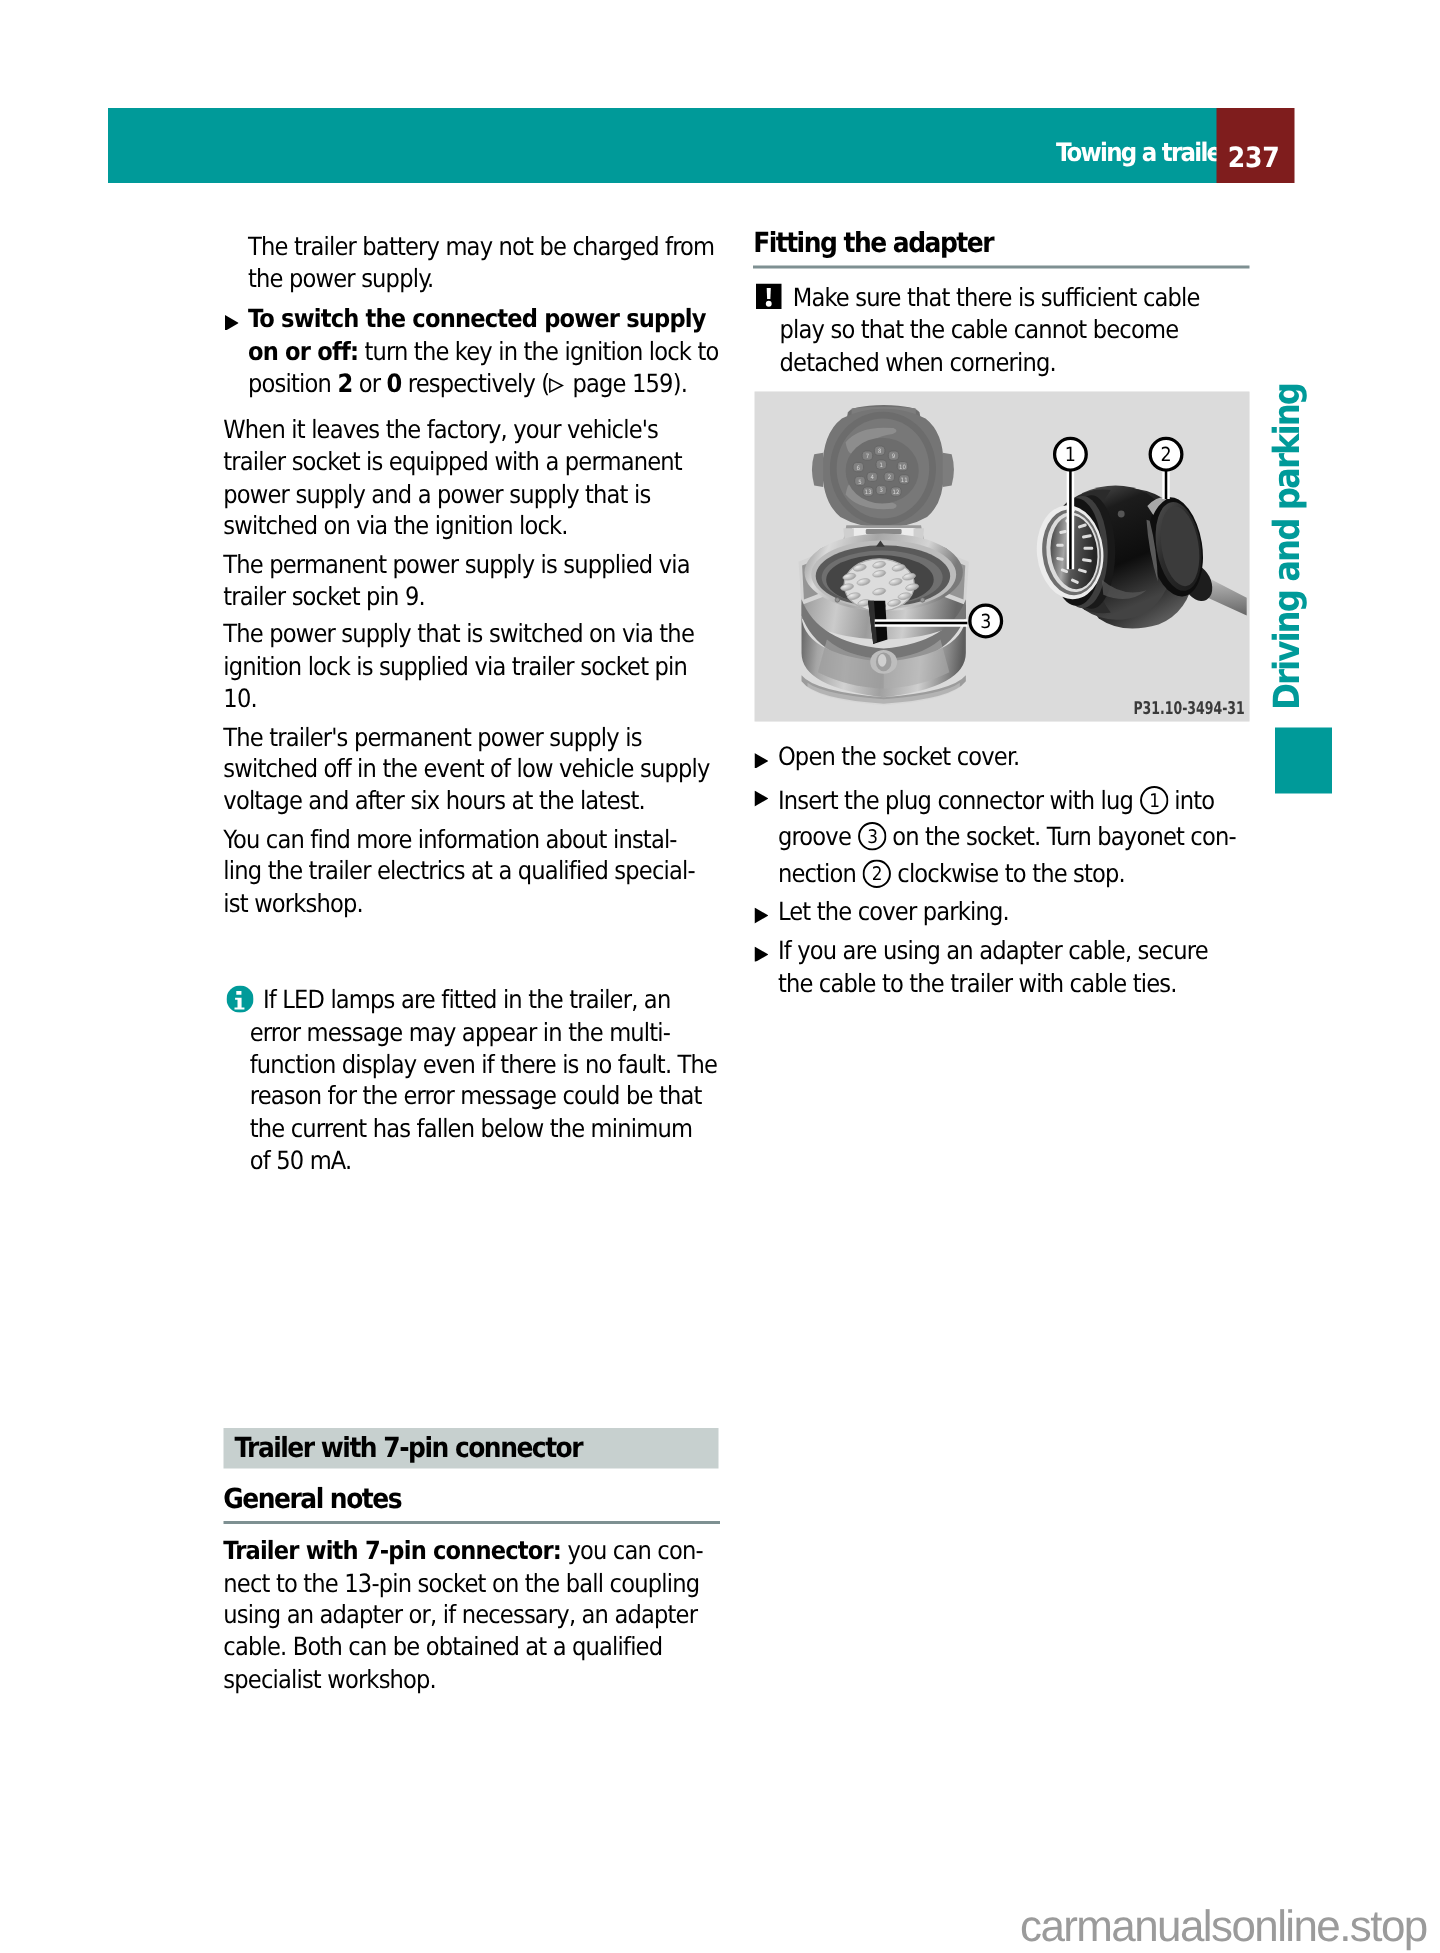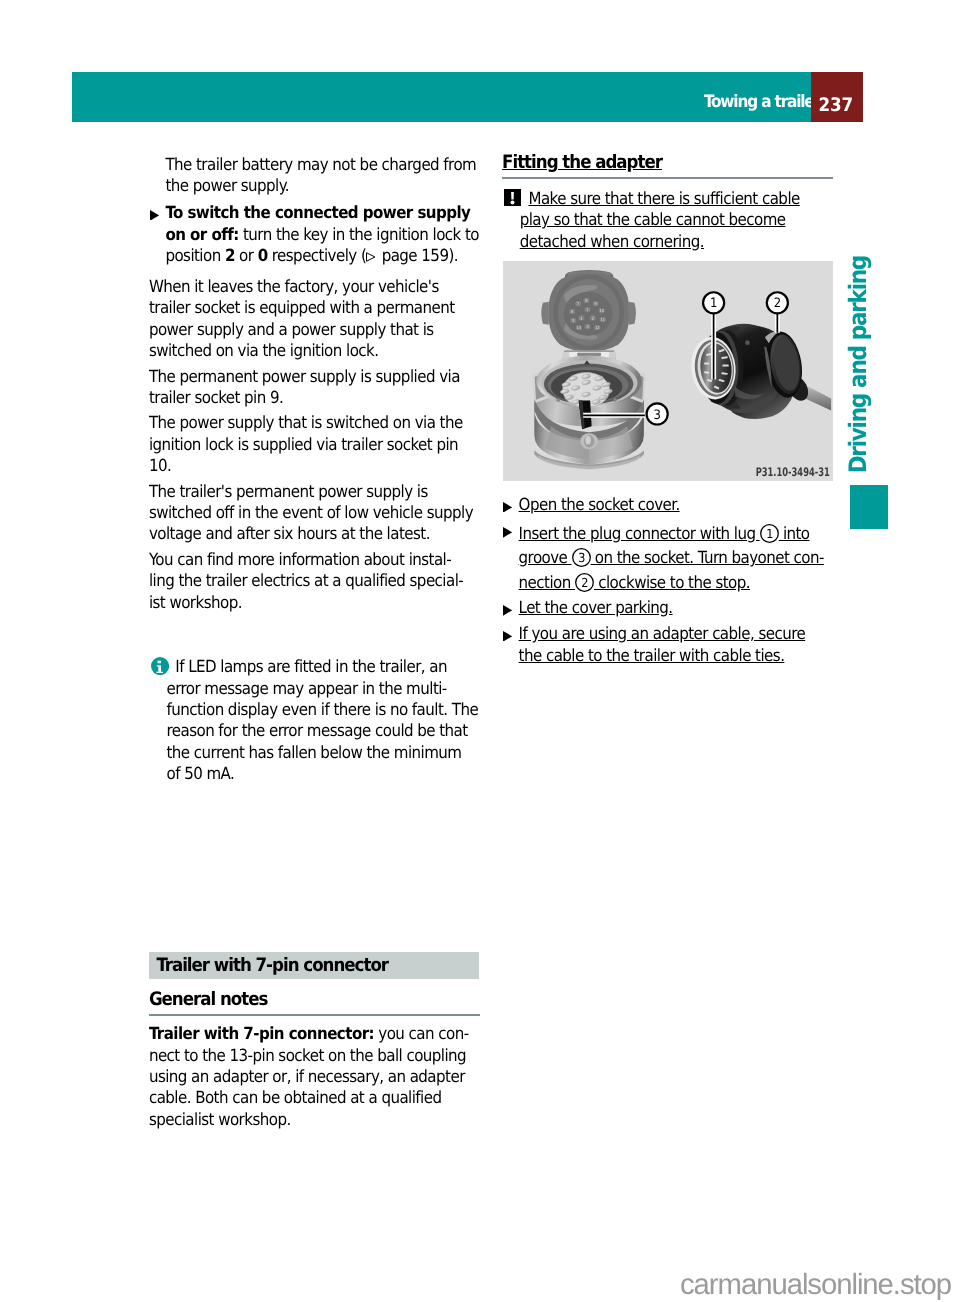--- a/index.html
+++ b/index.html
@@ -15,21 +15,21 @@
   .banner-main{position:absolute;left:0;top:0;width:760.5px;height:50px;background:#009a99;}
   .banner-title{position:absolute;right:12.5px;top:15.6px;color:#fff;font-size:17px;font-weight:bold;
                 letter-spacing:-1.15px;line-height:31px;}
   .banner-page{position:absolute;left:739px;top:0;width:51.5px;height:50px;background:#7f1d1d;}
   .banner-page span{position:absolute;left:0;right:2px;top:21px;text-align:center;color:#fff;
                     font-size:18.6px;font-weight:bold;letter-spacing:-0.2px;line-height:26px;}
 
   
   .col{position:absolute;width:330.6px;}
   .col-left{left:148.9px;}
-  .col-right{left:502.1px;text-decoration:underline;}
+  .col-right{left:502.1px;}
   
   .blk-a{top:153.8px;}
   .blk-b{top:654.2px;}
   .blk-c{top:951.6px;}
   .blk-d{top:152.1px;}
   .blk-e{top:494px;}
 
   p{margin:0;}
   .para,.step,.note{font-size:16.75px;line-height:21.4px;color:#000;letter-spacing:-0.55px;}
   .para{margin:0 0 4.0px 0;}

